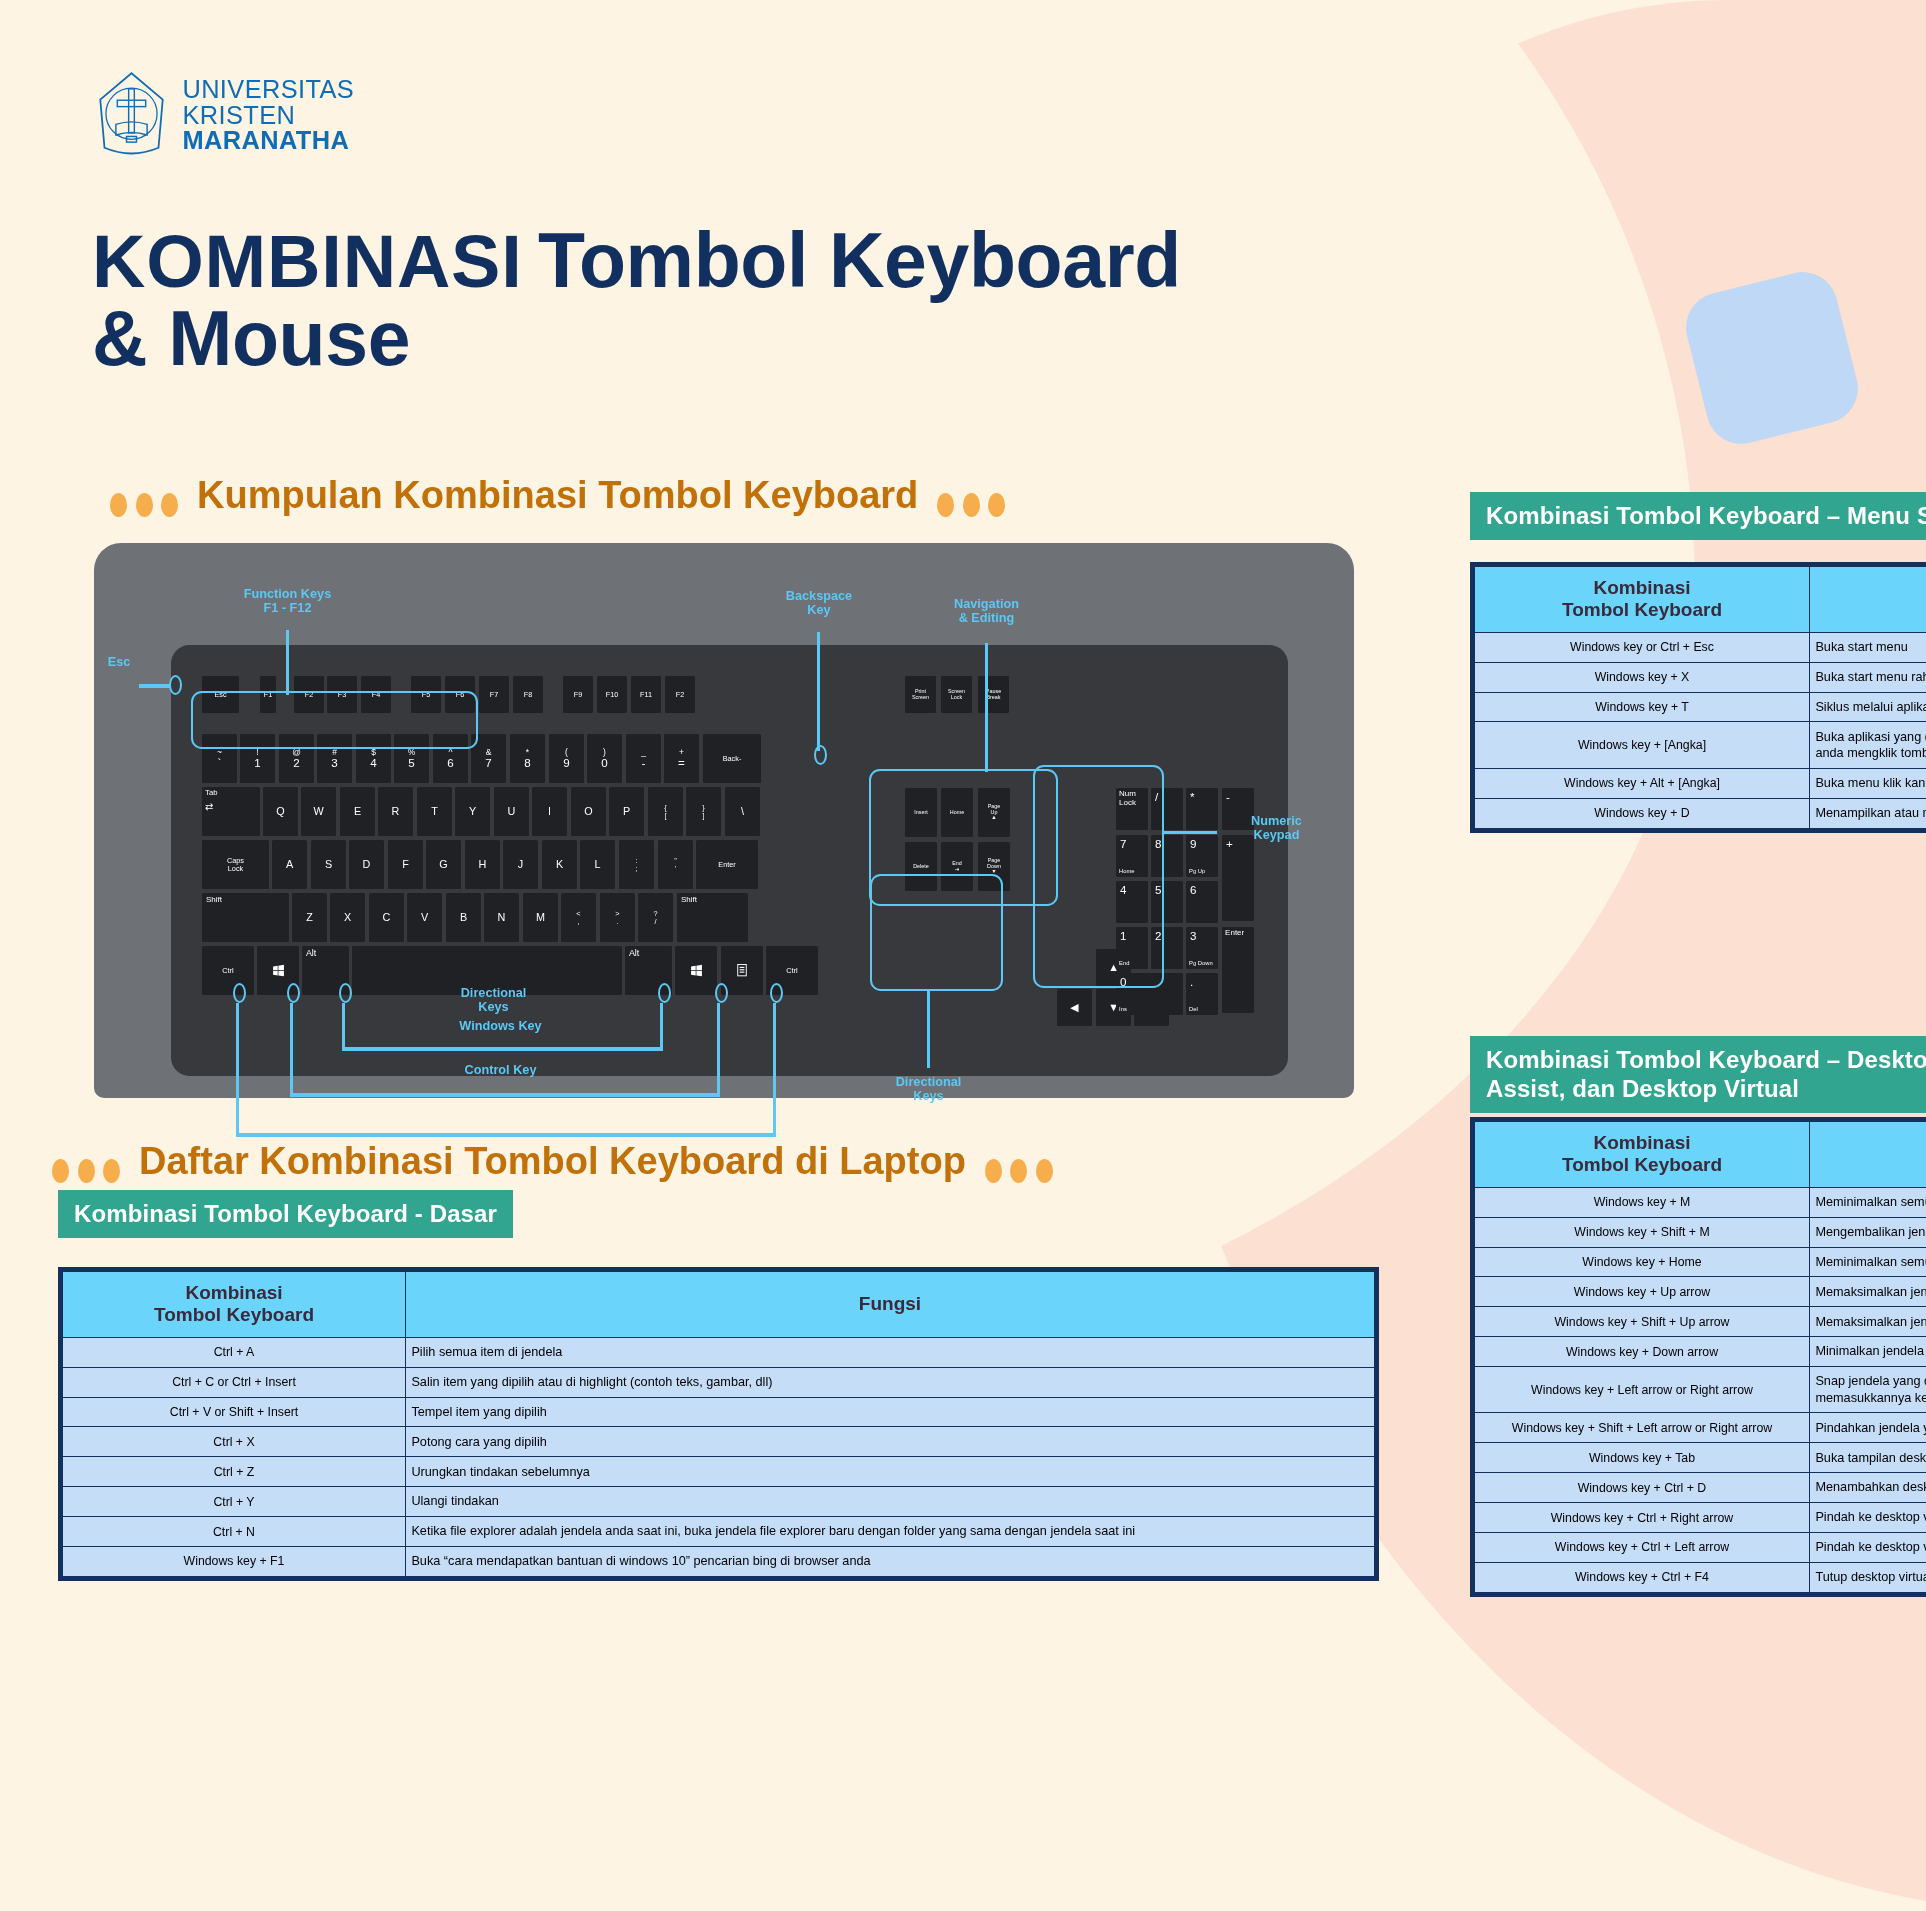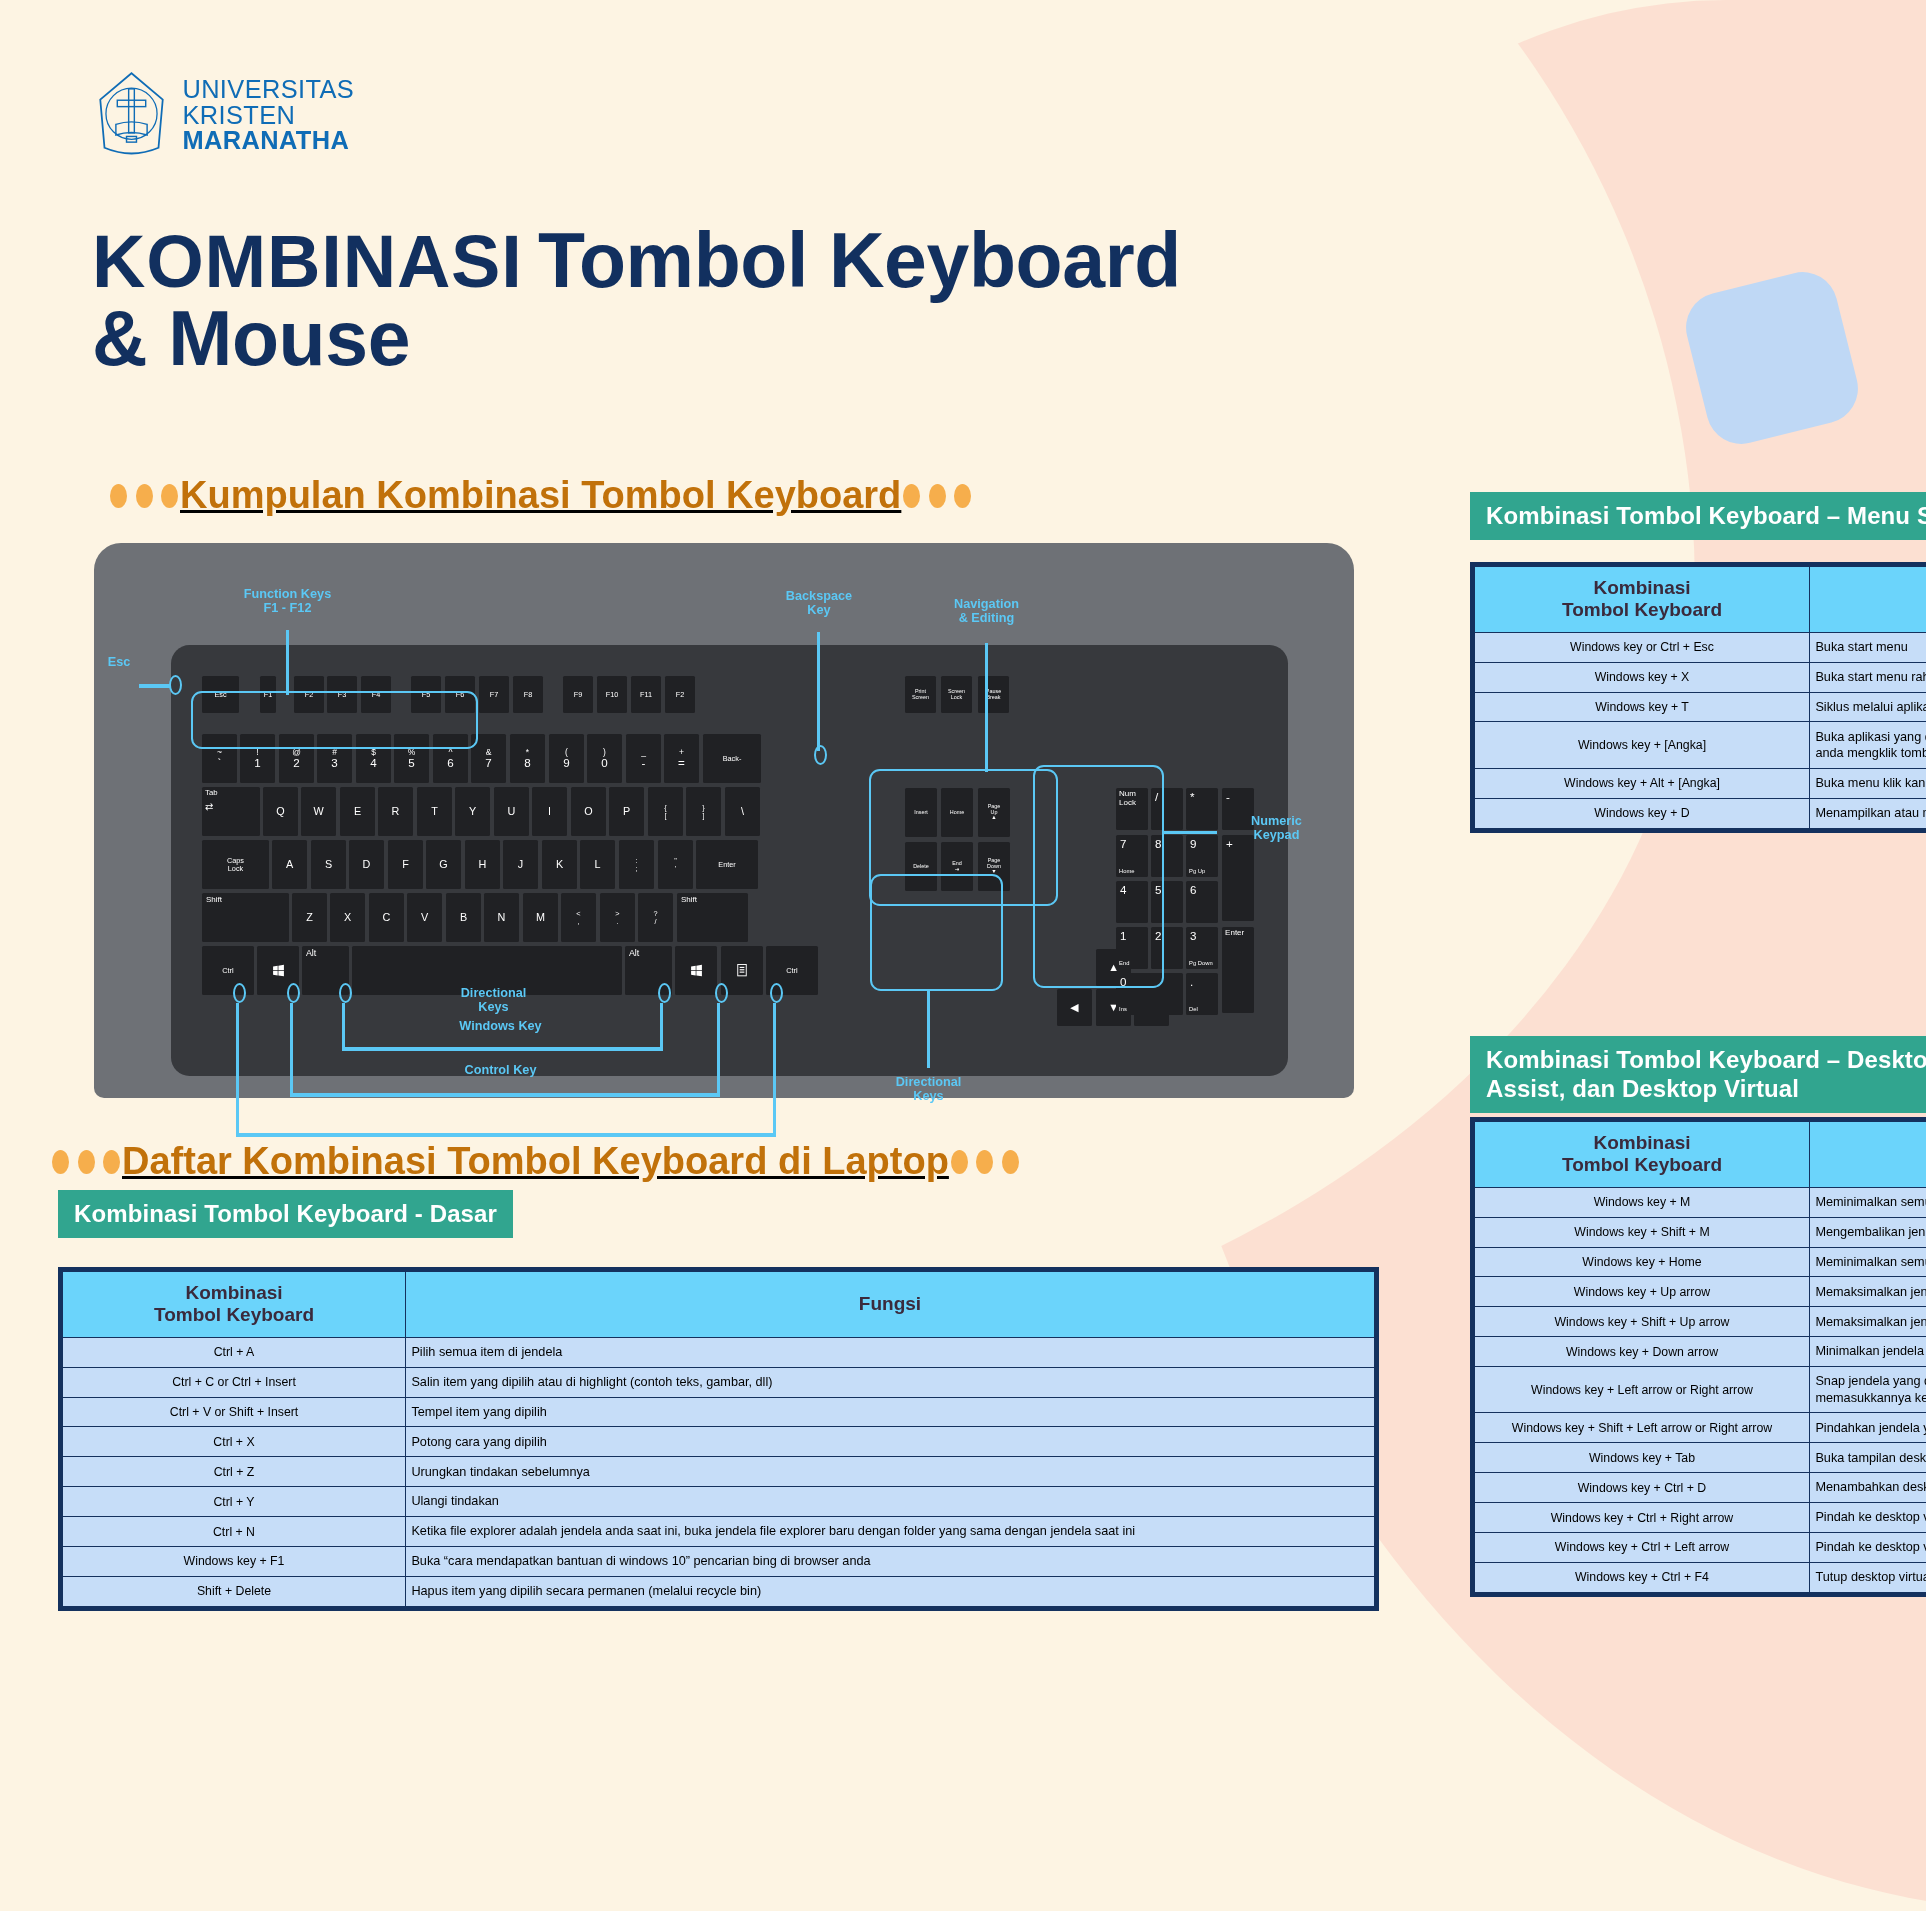--- a/index.html
+++ b/index.html
@@ -56,21 +56,21 @@
     letter-spacing: -0.4px;
   }
   .title-row2 {
     font-size: 77px; font-weight: 800; color: #12305F;
     margin-top: -10.8px; letter-spacing: -0.4px;
   }
 
   
   .sect-head {
     position: absolute; z-index: 6;
-    display: flex; align-items: center; gap: 2px; text-decoration: underline;
+    display: flex; align-items: flex-end; gap: 19px;
   }
   .dots { display: flex; gap: 8.5px; }
   .dot { width: 17px; height: 24px; border-radius: 50%; background: #F6AE4C; }
   .sect-head-text {
     font-size: 38px; font-weight: 800; color: #C1710A; letter-spacing: 0px;
     white-space: nowrap;
   }
   #sect-kumpulan { top: 474px; left: 110px; }
   #sect-daftar   { top: 1140px; left: 52px; }
 
@@ -569,24 +569,20 @@
           <td class="func">Ulangi tindakan</td>
         </tr>
         <tr>
           <td class="combo">Ctrl + N</td>
           <td class="func">Ketika file explorer adalah jendela anda saat ini, buka jendela file explorer baru dengan folder yang sama dengan jendela saat ini</td>
         </tr>
         <tr>
           <td class="combo">Windows key + F1</td>
           <td class="func">Buka “cara mendapatkan bantuan di windows 10” pencarian bing di browser anda</td>
         </tr>
-        <tr>
-          <td class="combo">Shift + Delete</td>
-          <td class="func">Hapus item yang dipilih secara permanen (melalui recycle bin)</td>
-        </tr>
       </tbody>
   </table>
 </div>
 
 <div class="tbl-wrap" id="tbl-taskbar">
   <table>
     <colgroup>
         <col class="c1">
         <col>
       </colgroup>

